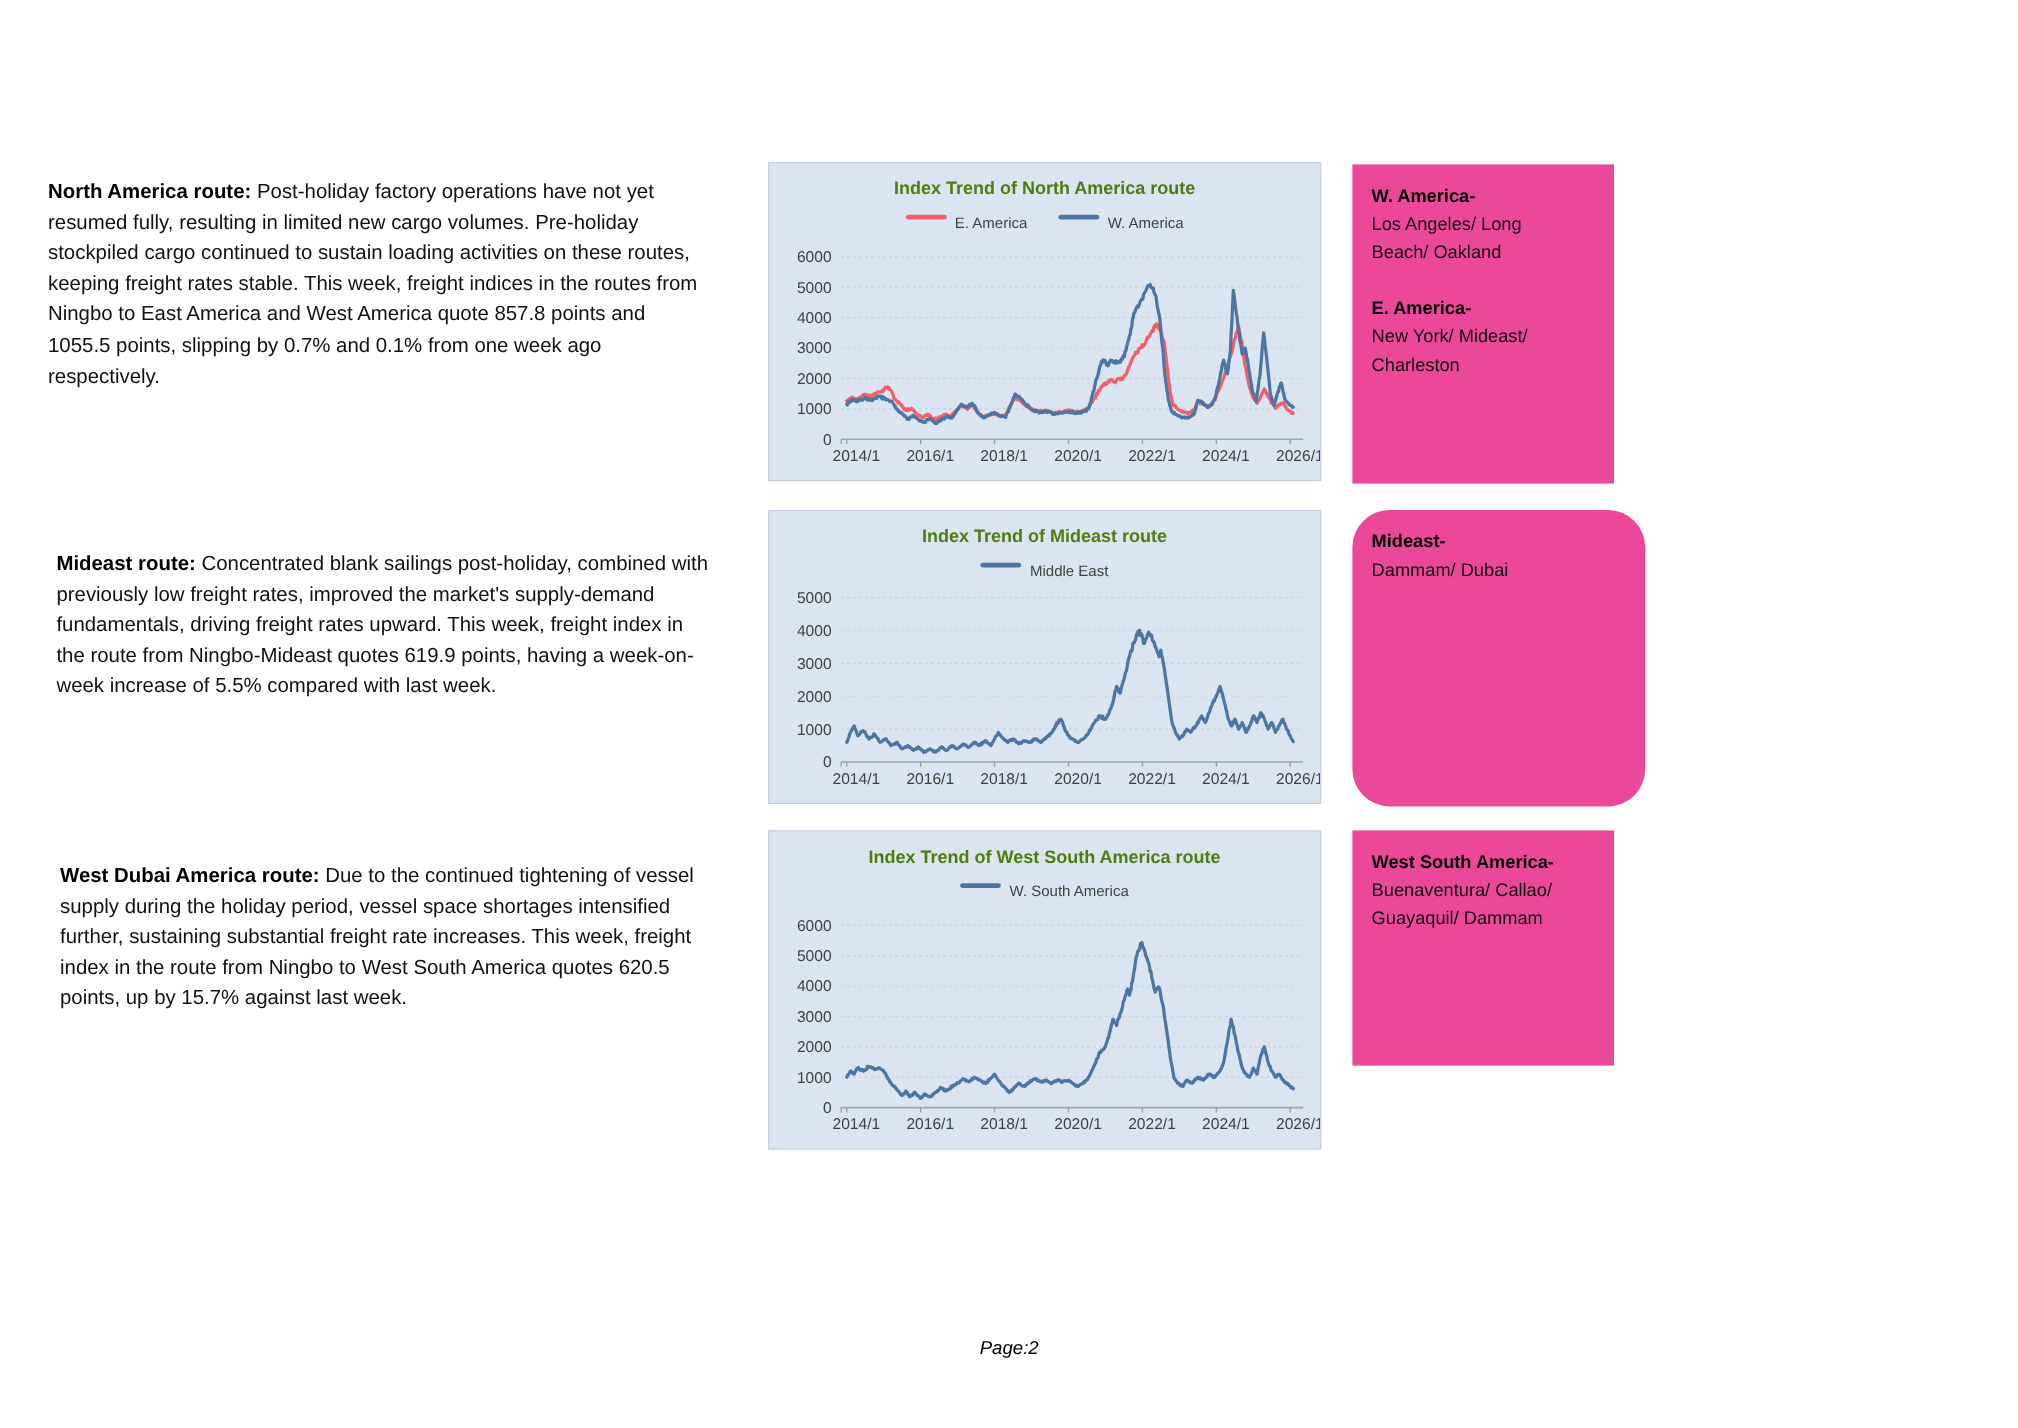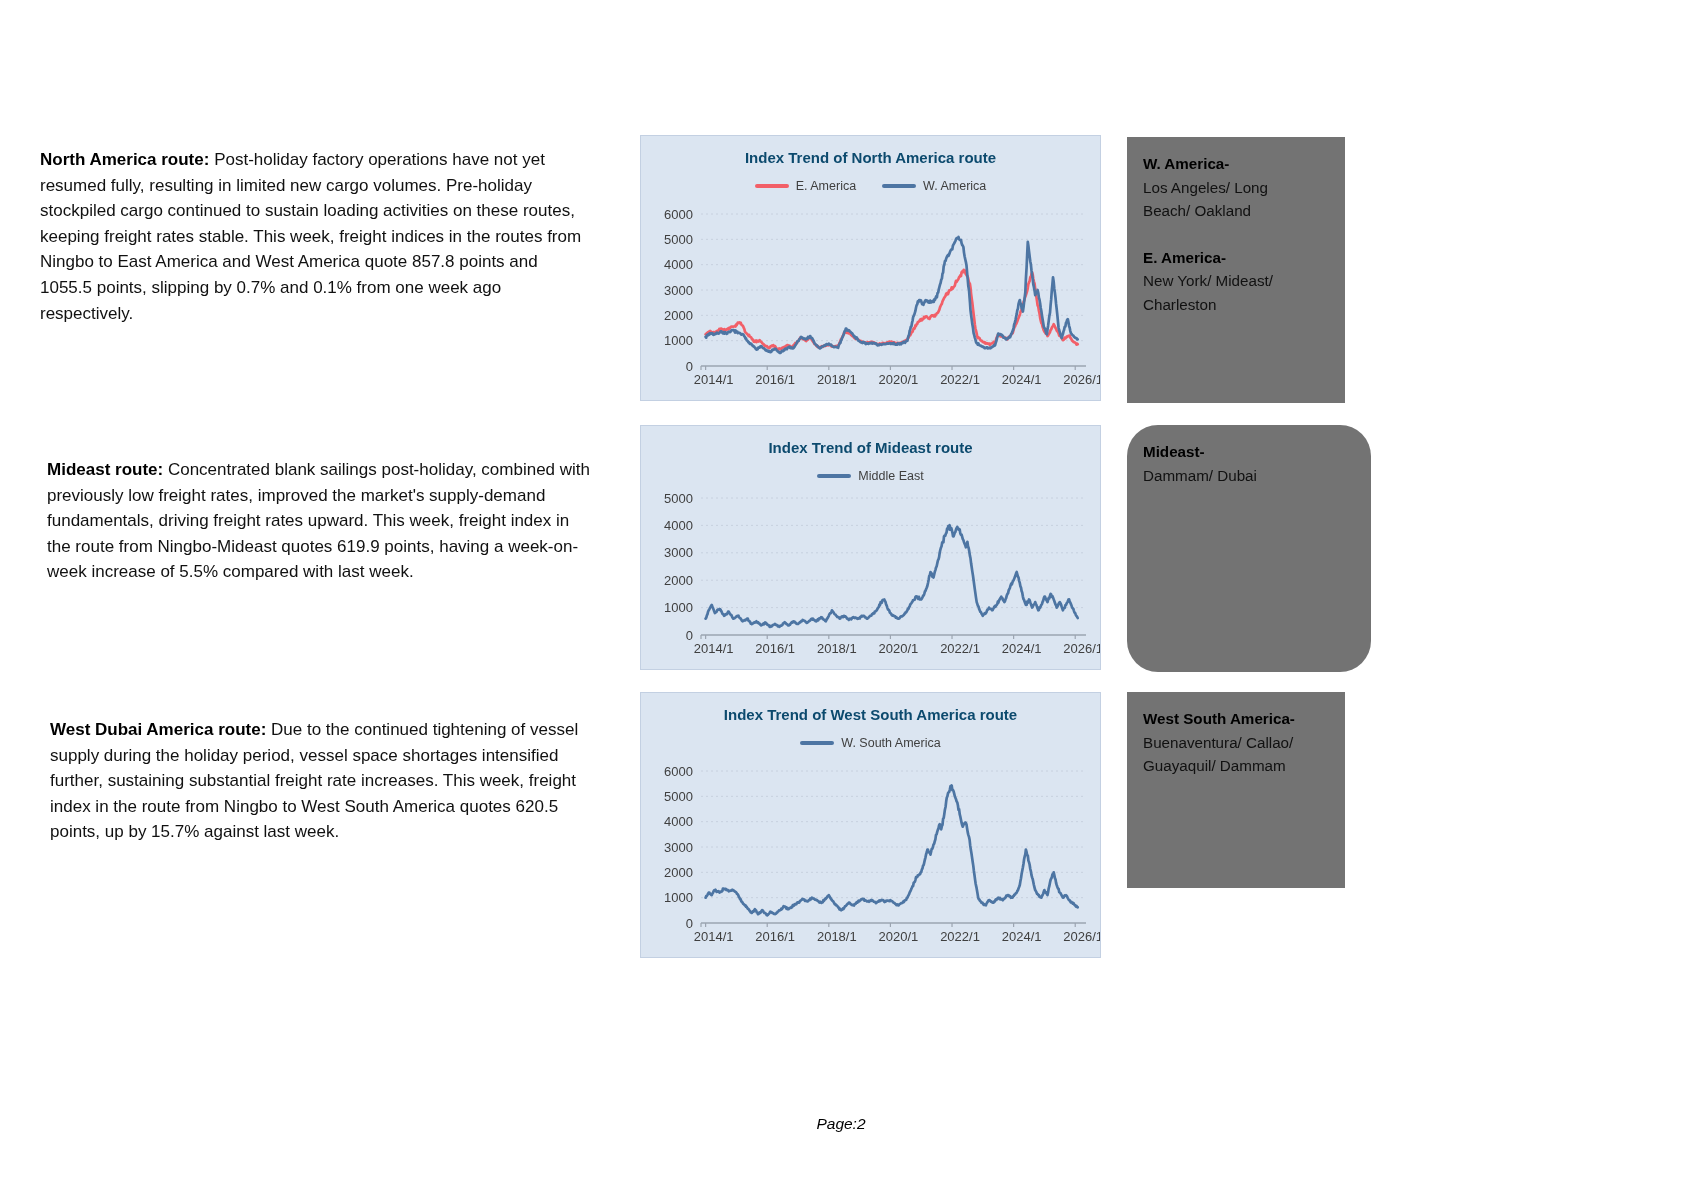--- a/index.html
+++ b/index.html
@@ -10,32 +10,32 @@
   }
   .para {
     position:absolute; font-size:17px; line-height:25.6px; color:#111;
   }
   .para strong { font-weight:bold; color:#000; }
   .chart-panel {
     position:absolute; background:#dbe5f1; border:1px solid #c3d0e2;
   }
   .chart-title {
     position:absolute; top:13px; left:0; right:0; text-align:center;
-    font-size:15px; font-weight:bold; color:#0c4a6e;
+    font-size:15px; font-weight:bold; color:#4d7c0f;
   }
   .chart-legend {
     position:absolute; top:43px; left:0; right:0;
     display:flex; justify-content:center; align-items:center; gap:26px;
   }
-  .legend-item { display:flex; align-items:center; gap:7px; }
+  .legend-item { display:flex; gap:7px; }
   .legend-swatch { display:inline-block; width:34px; height:4px; border-radius:2px; }
   .legend-label { font-size:12.5px; color:#3f3f3f; }
   .plot-svg { position:absolute; left:0; top:0; width:100%; height:100%; }
   .ports-box {
-    position:absolute; background:#737373; padding:15px 16px;
+    position:absolute; background:#ec4899; padding:15px 16px;
     font-size:15.2px; line-height:23.5px; color:#111;
   }
   .ports-heading { font-weight:bold; color:#000; }
   .ports-gap { height:23px; }
   .page-footer {
     position:absolute; top:1115px; left:0; width:1682px; text-align:center;
     font-size:15.5px; color:#000;font-style:italic;
   }
 </style>
 </head>

